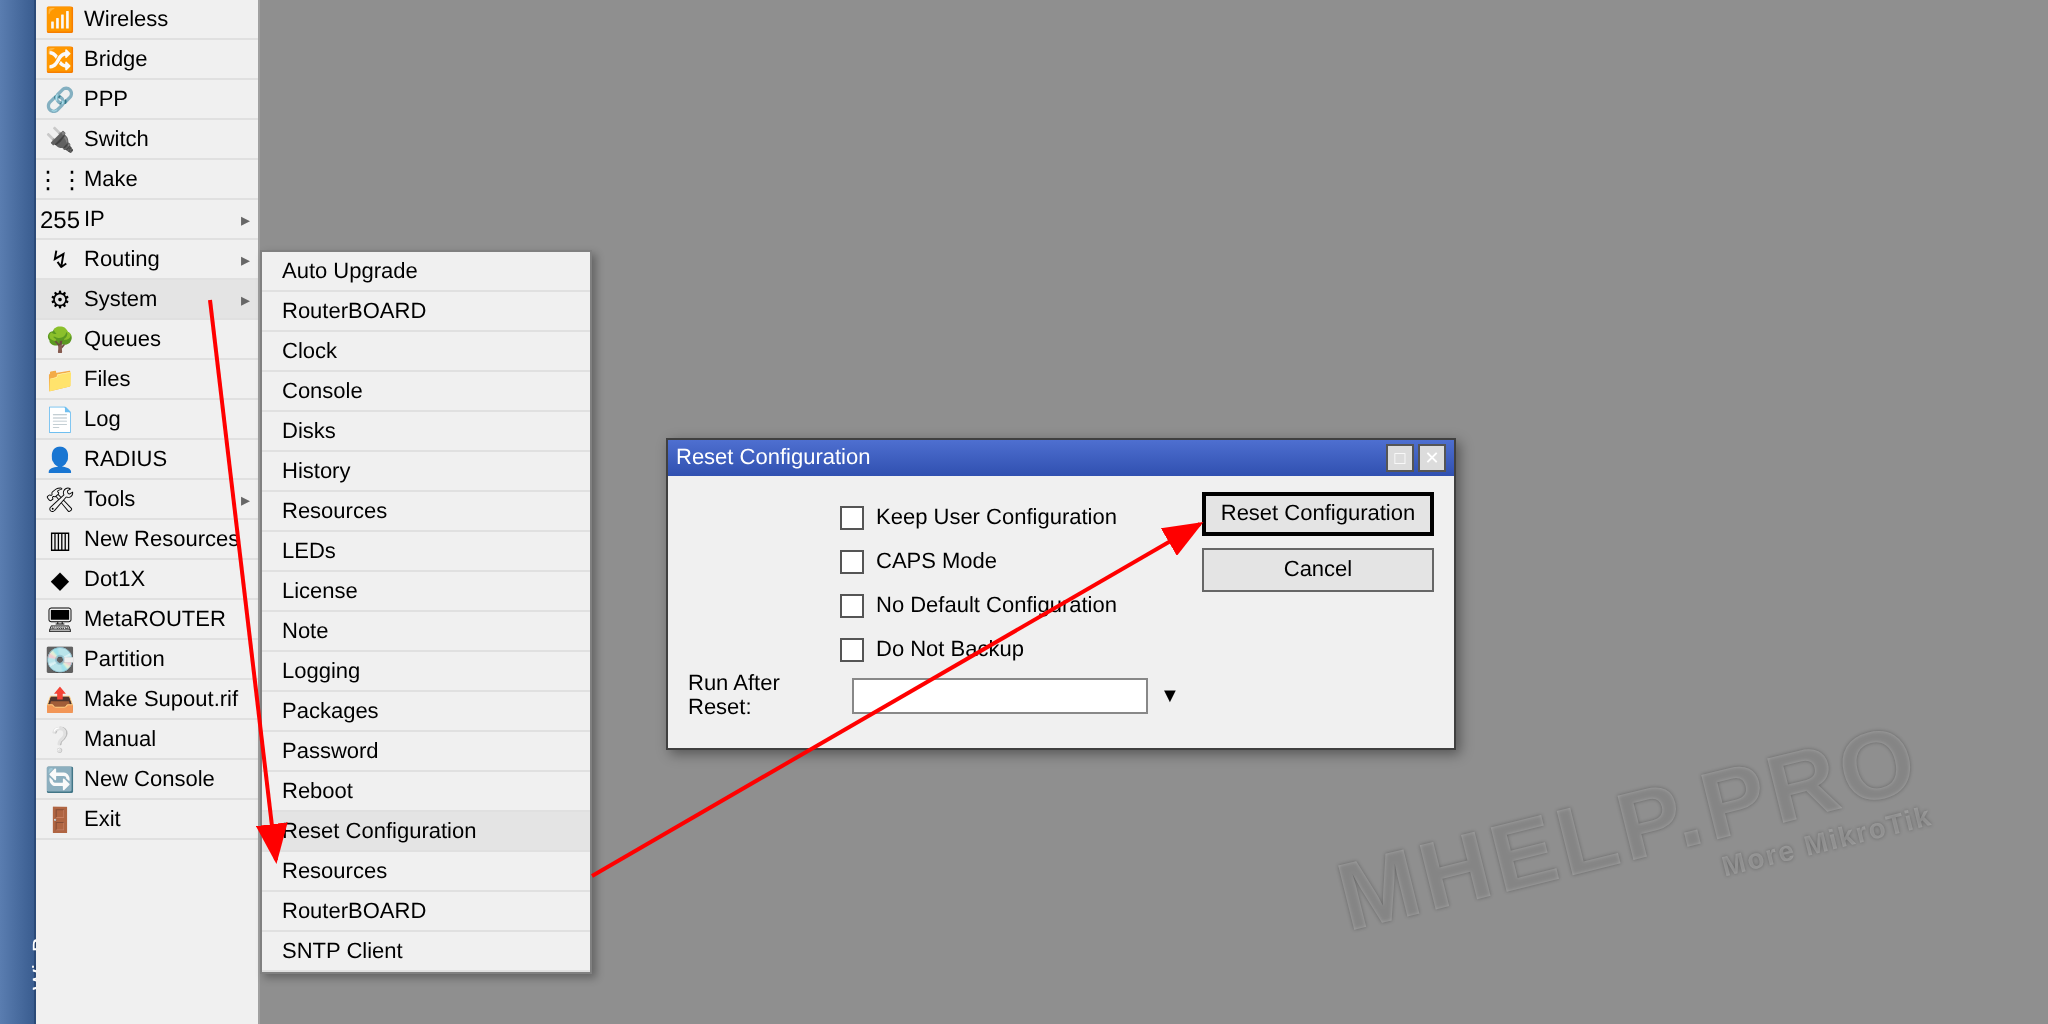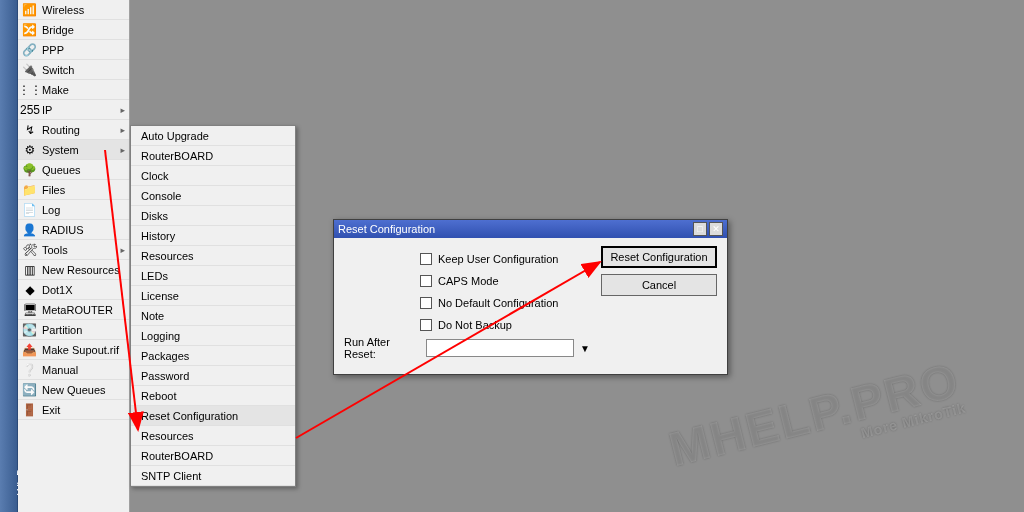--- a/index.html
+++ b/index.html
@@ -116,21 +116,21 @@
     <div class="side-item">
       <span class="mi">📤</span>
       <span>Make Supout.rif</span>
     </div>
     <div class="side-item">
       <span class="mi">❔</span>
       <span>Manual</span>
     </div>
     <div class="side-item">
       <span class="mi">🔄</span>
-      <span>New Queues</span>
+      <span>New Console</span>
     </div>
     <div class="side-item">
       <span class="mi">🚪</span>
       <span>Exit</span>
     </div>
   </div>
 
 <div class="submenu" id="submenu">
     <div class="sub-item">Auto Upgrade</div>
     <div class="sub-item">RouterBOARD</div>

